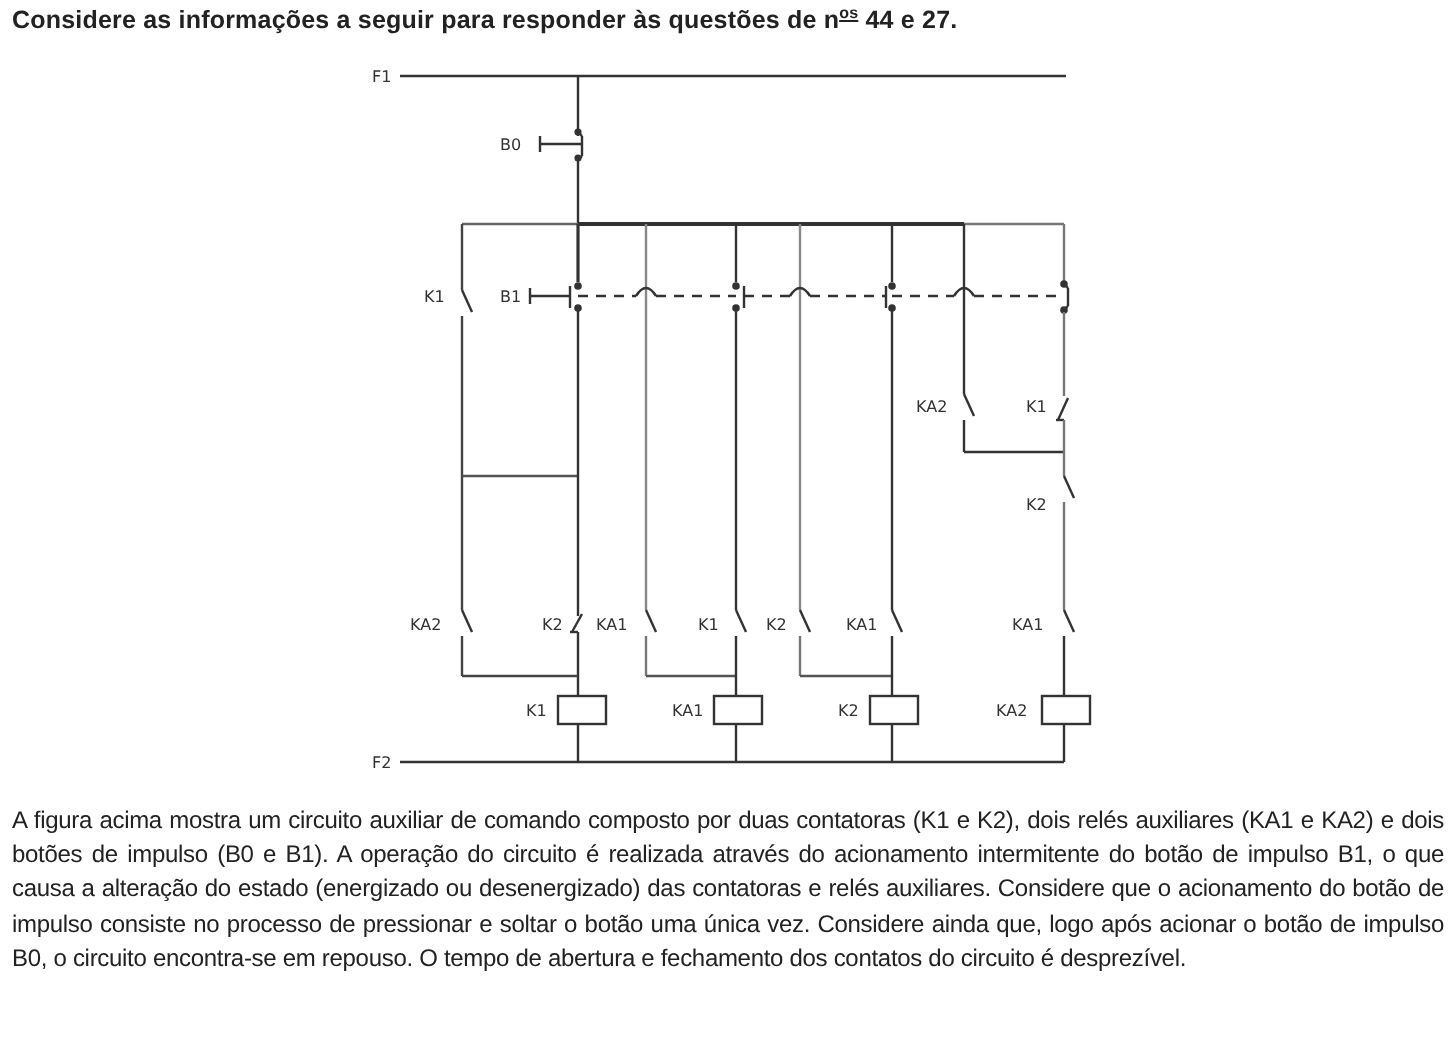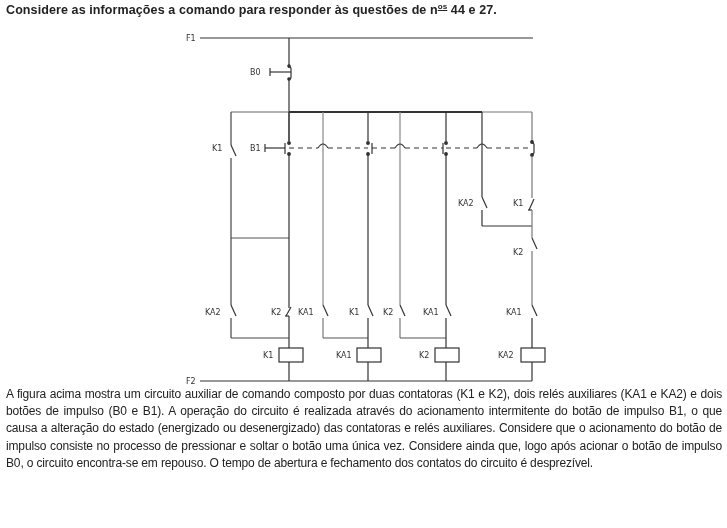--- a/index.html
+++ b/index.html
@@ -38,37 +38,37 @@
       height: 400px;
     }
     .diagram text {
       font-family: "DejaVu Sans", sans-serif;
       font-size: 8px;
       fill: #333;
     }
     .description {
       position: absolute;
       left: 6px;
-      top: 386px;
+      top: 402px;
       width: 716px;
       font-size: 12px;
       line-height: 17.2px;
       color: #222;
       text-align: justify;
       letter-spacing: -0.15px;
     }
     .description p {
       margin: 0;
     }
   </style>
 </head>
 <body>
 
 <div class="header">
-  <span>Considere as informações a comando para responder às questões de n</span><sup>os</sup><span> 44 e 27.</span>
+  <span>Considere as informações a seguir para responder às questões de n</span><sup>os</sup><span> 44 e 27.</span>
 </div>
 
 <svg class="diagram" width="727" height="400" viewBox="0 0 727 400" xmlns="http://www.w3.org/2000/svg">
   <g stroke="#333" stroke-width="1.2" fill="none">
 
     <line x1="200" y1="38" x2="533" y2="38"></line>
 
     <line x1="200" y1="381" x2="532" y2="381"></line>
 
     <line x1="289" y1="38" x2="289" y2="65"></line>

